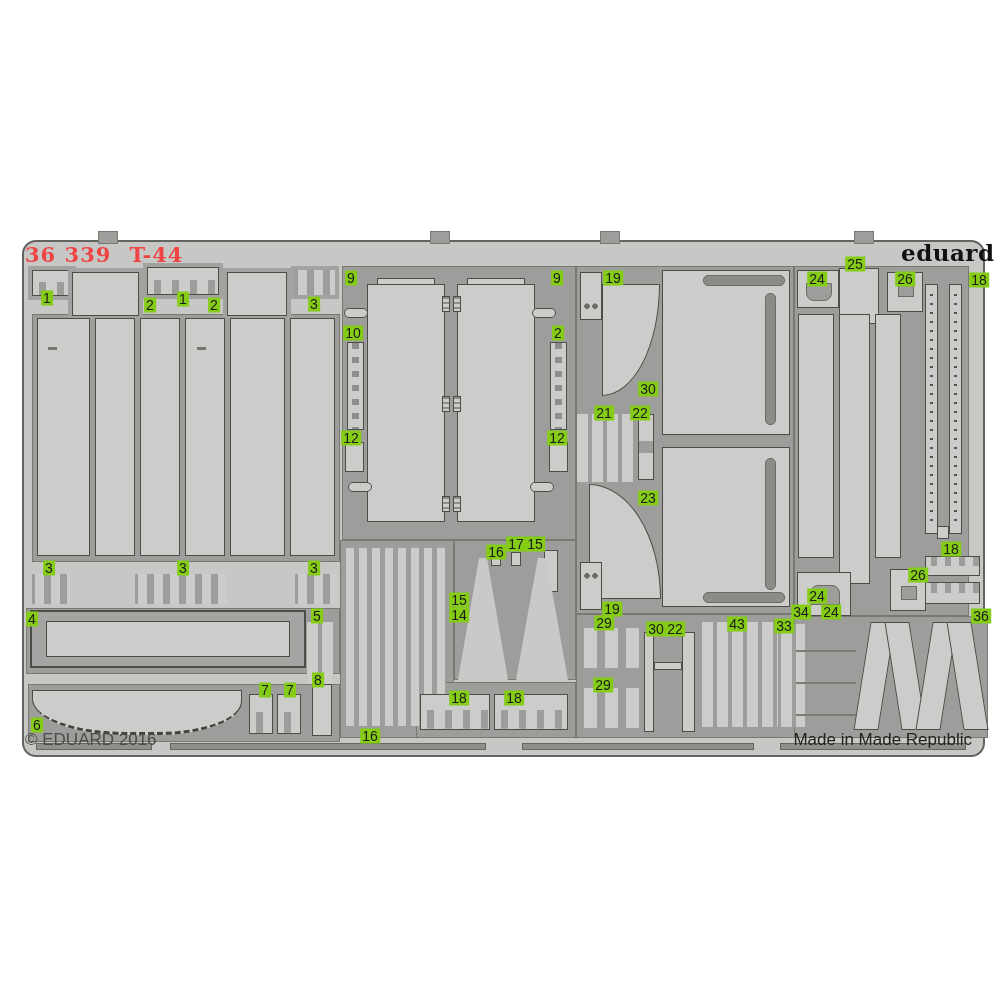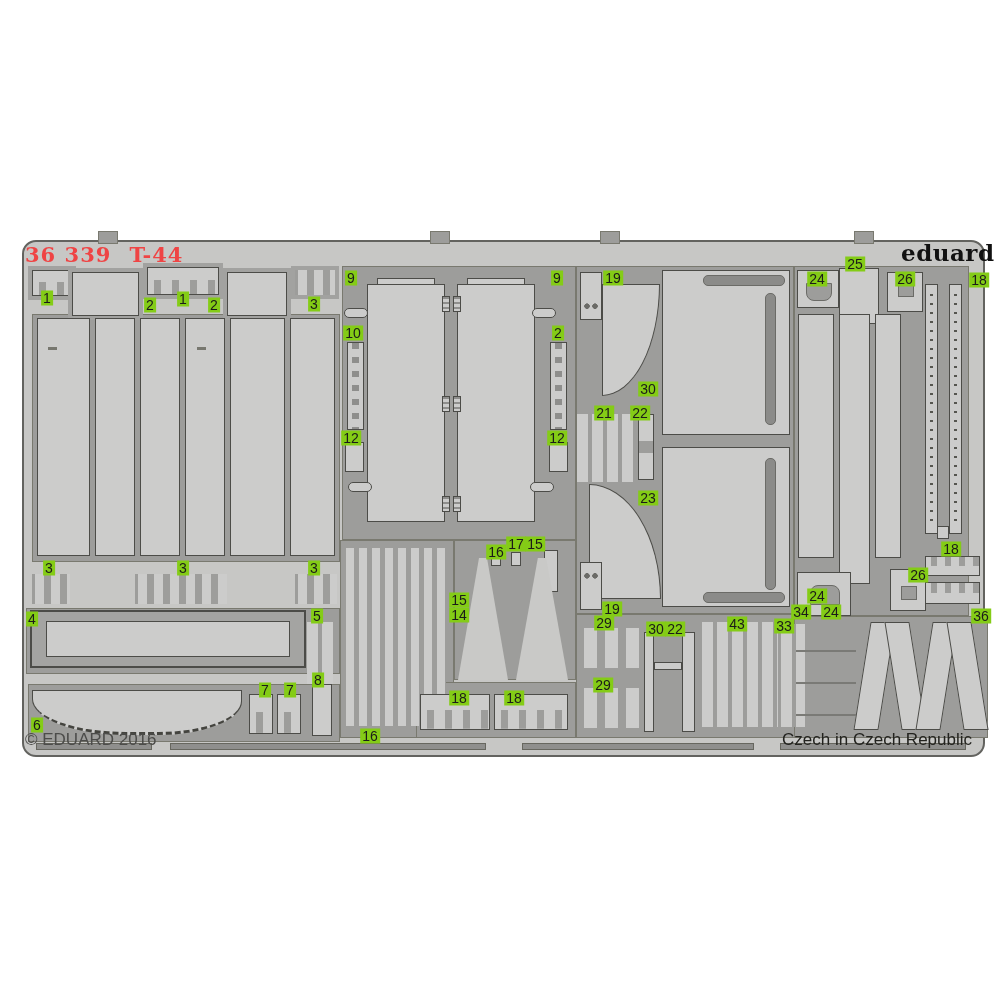--- a/index.html
+++ b/index.html
@@ -51,21 +51,21 @@
 </head>
 <body>
 
 <div class="stage">
 
   <div class="code-title">
     <span>36 339</span><span class="sub">T-44</span>
   </div>
   <div class="brand">eduard</div>
   <div class="copyright">© EDUARD 2016</div>
-  <div class="madein">Czech in Czech Republic</div>
+  <div class="madein">Made in Made Republic</div>
 
   <div class="sheet">
 
     <div class="tab" style="left:74px"></div>
     <div class="tab" style="left:406px"></div>
     <div class="tab" style="left:576px"></div>
     <div class="tab" style="left:830px"></div>
     <div class="bseg" style="left:12px;top:501px;width:116px"></div>
     <div class="bseg" style="left:146px;top:501px;width:316px"></div>
     <div class="bseg" style="left:498px;top:501px;width:232px"></div>

